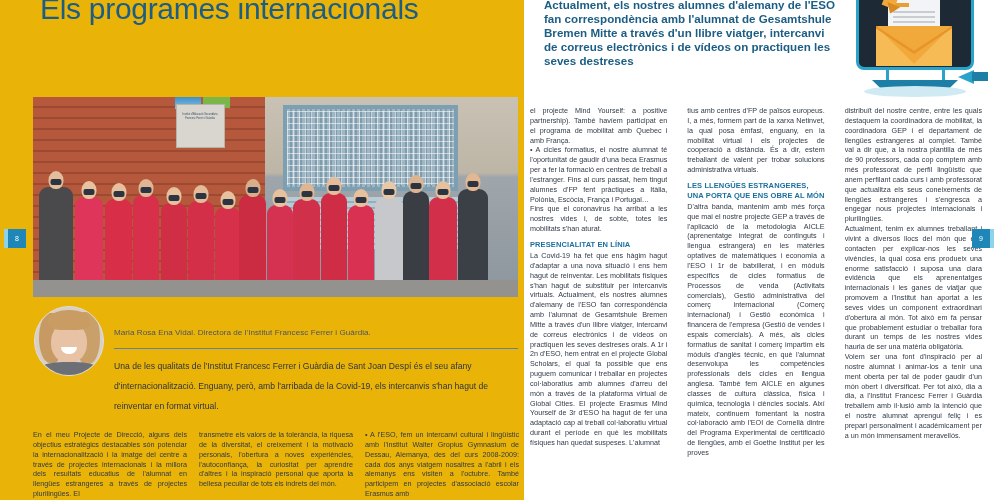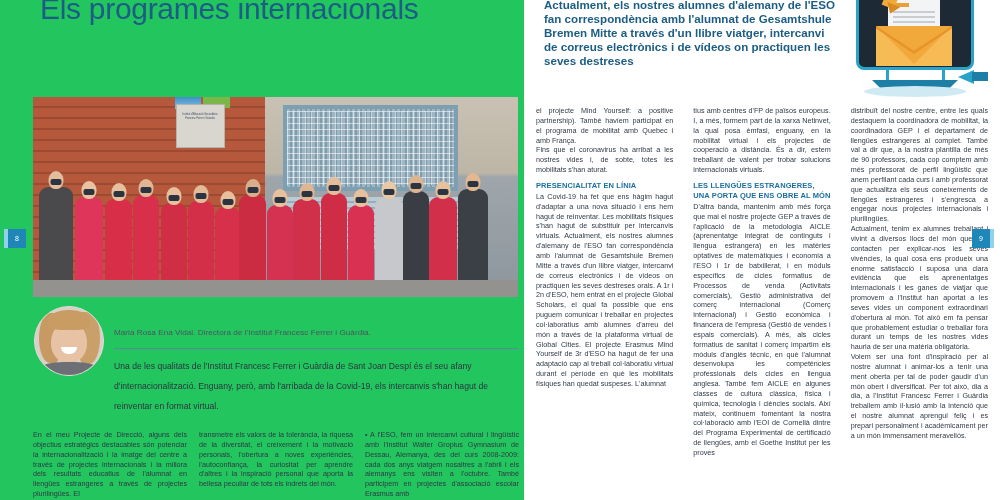--- a/index.html
+++ b/index.html
@@ -20,21 +20,21 @@
     width: 1000px;
     height: 500px;
     background: #ffffff;
   }
 
   
   .page-left {
     position: absolute;
     left: 0; top: 0;
     width: 524px; height: 500px;
-    background: #22c55e;
+    background: #eab308;
   }
 
   .headline {
     position: absolute;
     left: 40px;
     top: -8px;
     width: 470px;
     font-size: 30px;
     line-height: 1.12;
     font-weight: 400;
@@ -370,21 +370,21 @@
   .arrow-teal2 {
     position: absolute;
     left: 130px; top: 80px;
     width: 16px; height: 9px;
     background: #1d7fa6;
   }
 
   
   .rcols {
     position: absolute;
-    left: 12px;
+    left: 6px;
     top: 106px;
     width: 452px;
     height: 394px;
     display: flex;
     gap: 20px;
   }
   .rcol {
     width: 144px;
     font-size: 7.2px;
     line-height: 9.85px;
@@ -556,26 +556,27 @@
       <div class="mon-neck-r"></div>
       <div class="mon-base"></div>
       <div class="mon-shadow"></div>
       <div class="arrow-teal"></div>
       <div class="arrow-teal2"></div>
     </div>
 
     <div class="rcols">
       <div class="rcol">
           <p class="para">el projecte Mind Yourself: a positive partnership). També havíem participat en el programa de mobilitat amb Quebec i amb França.</p>
+          <p class="para">• A cicles formatius, el nostre alumnat té l'oportunitat de gaudir d'una beca Erasmus per a fer la formació en centres de treball a l'estranger. Fins al curs passat, hem tingut alumnes d'FP fent pràctiques a Itàlia, Polònia, Escòcia, França i Portugal…</p>
           <p class="para">Fins que el coronavirus ha arribat a les nostres vides i, de sobte, totes les mobilitats s'han aturat.</p>
           <h3 class="sub">PRESENCIALITAT EN LÍNIA</h3>
           <p class="para">La Covid-19 ha fet que ens hàgim hagut d'adaptar a una nova situació i ens hem hagut de reinventar. Les mobilitats físiques s'han hagut de substituir per intercanvis virtuals. Actualment, els nostres alumnes d'alemany de l'ESO fan correspondència amb l'alumnat de Gesamtshule Bremen Mitte a través d'un llibre viatger, intercanvi de correus electrònics i de vídeos on practiquen les seves destreses orals. A 1r i 2n d'ESO, hem entrat en el projecte Global Scholars, el qual fa possible que ens puguem comunicar i treballar en projectes col·laboratius amb alumnes d'arreu del món a través de la plataforma virtual de Global Cities. El projecte Erasmus Mind Yourself de 3r d'ESO ha hagut de fer una adaptació cap al treball col·laboratiu virtual durant el període en què les mobilitats físiques han quedat suspeses. L'alumnat</p>
         </div>
       <div class="rcol">
-          <p class="para">tius amb centres d'FP de països europeus. I, a més, formem part de la xarxa Netinvet, la qual posa èmfasi, enguany, en la mobilitat virtual i els projectes de cooperació a distància. És a dir, estem treballant de valent per trobar solucions internacionals virtuals.</p>
+          <p class="para">tius amb centres d'FP de països europeus. I, a més, formem part de la xarxa Netinvet, la qual posa èmfasi, enguany, en la mobilitat virtual i els projectes de cooperació a distància. És a dir, estem treballant de valent per trobar solucions administrativa virtuals.</p>
           <h3 class="sub">LES LLENGÜES ESTRANGERES, UNA PORTA QUE ENS OBRE AL MÓN</h3>
           <p class="para">D'altra banda, mantenim amb més força que mai el nostre projecte GEP a través de l'aplicació de la metodologia AICLE (aprenentatge integrat de continguts i llengua estrangera) en les matèries optatives de matemàtiques i economia a l'ESO i 1r de batxillerat, i en mòduls específics de cicles formatius de Processos de venda (Activitats comercials), Gestió administrativa del comerç internacional (Comerç internacional) i Gestió econòmica i financera de l'empresa (Gestió de vendes i espais comercials). A més, als cicles formatius de sanitat i comerç impartim els mòduls d'anglès tècnic, en què l'alumnat desenvolupa les competències professionals dels cicles en llengua anglesa. També fem AICLE en algunes classes de cultura clàssica, física i química, tecnologia i ciències socials. Així mateix, continuem fomentant la nostra col·laboració amb l'EOI de Cornellà dintre del Programa Experimental de certificació de llengües, amb el Goethe Institut per les proves</p>
         </div>
       <div class="rcol">
           <p class="para">distribuït del nostre centre, entre les quals destaquem la coordinadora de mobilitat, la coordinadora GEP i el departament de llengües estrangeres al complet. També val a dir que, a la nostra plantilla de més de 90 professors, cada cop comptem amb més professorat de perfil lingüístic que anem perfilant cada curs i amb professorat que actualitza els seus coneixements de llengües estrangeres i s'engresca a engegar nous projectes internacionals i plurilingües.</p>
           <p class="para">Actualment, tenim ex alumnes treballant i vivint a diversos llocs del món que ens contacten per explicar-nos les seves vivències, la qual cosa ens produeix una enorme satisfacció i suposa una clara evidència que els aprenentatges internacionals i les ganes de viatjar que promovem a l'Institut han aportat a les seves vides un component extraordinari d'obertura al món. Tot això em fa pensar que probablement estudiar o treballar fora durant un temps de les nostres vides hauria de ser una matèria obligatòria.</p>
           <p class="para">Volem ser una font d'inspiració per al nostre alumnat i animar-los a tenir una ment oberta per tal de poder gaudir d'un món obert i diversificat. Per tot això, dia a dia, a l'Institut Francesc Ferrer i Guàrdia treballem amb il·lusió amb la intenció que el nostre alumnat aprengui feliç i es prepari personalment i acadèmicament per a un món immensament meravellós.</p>
         </div>
     </div>
 

